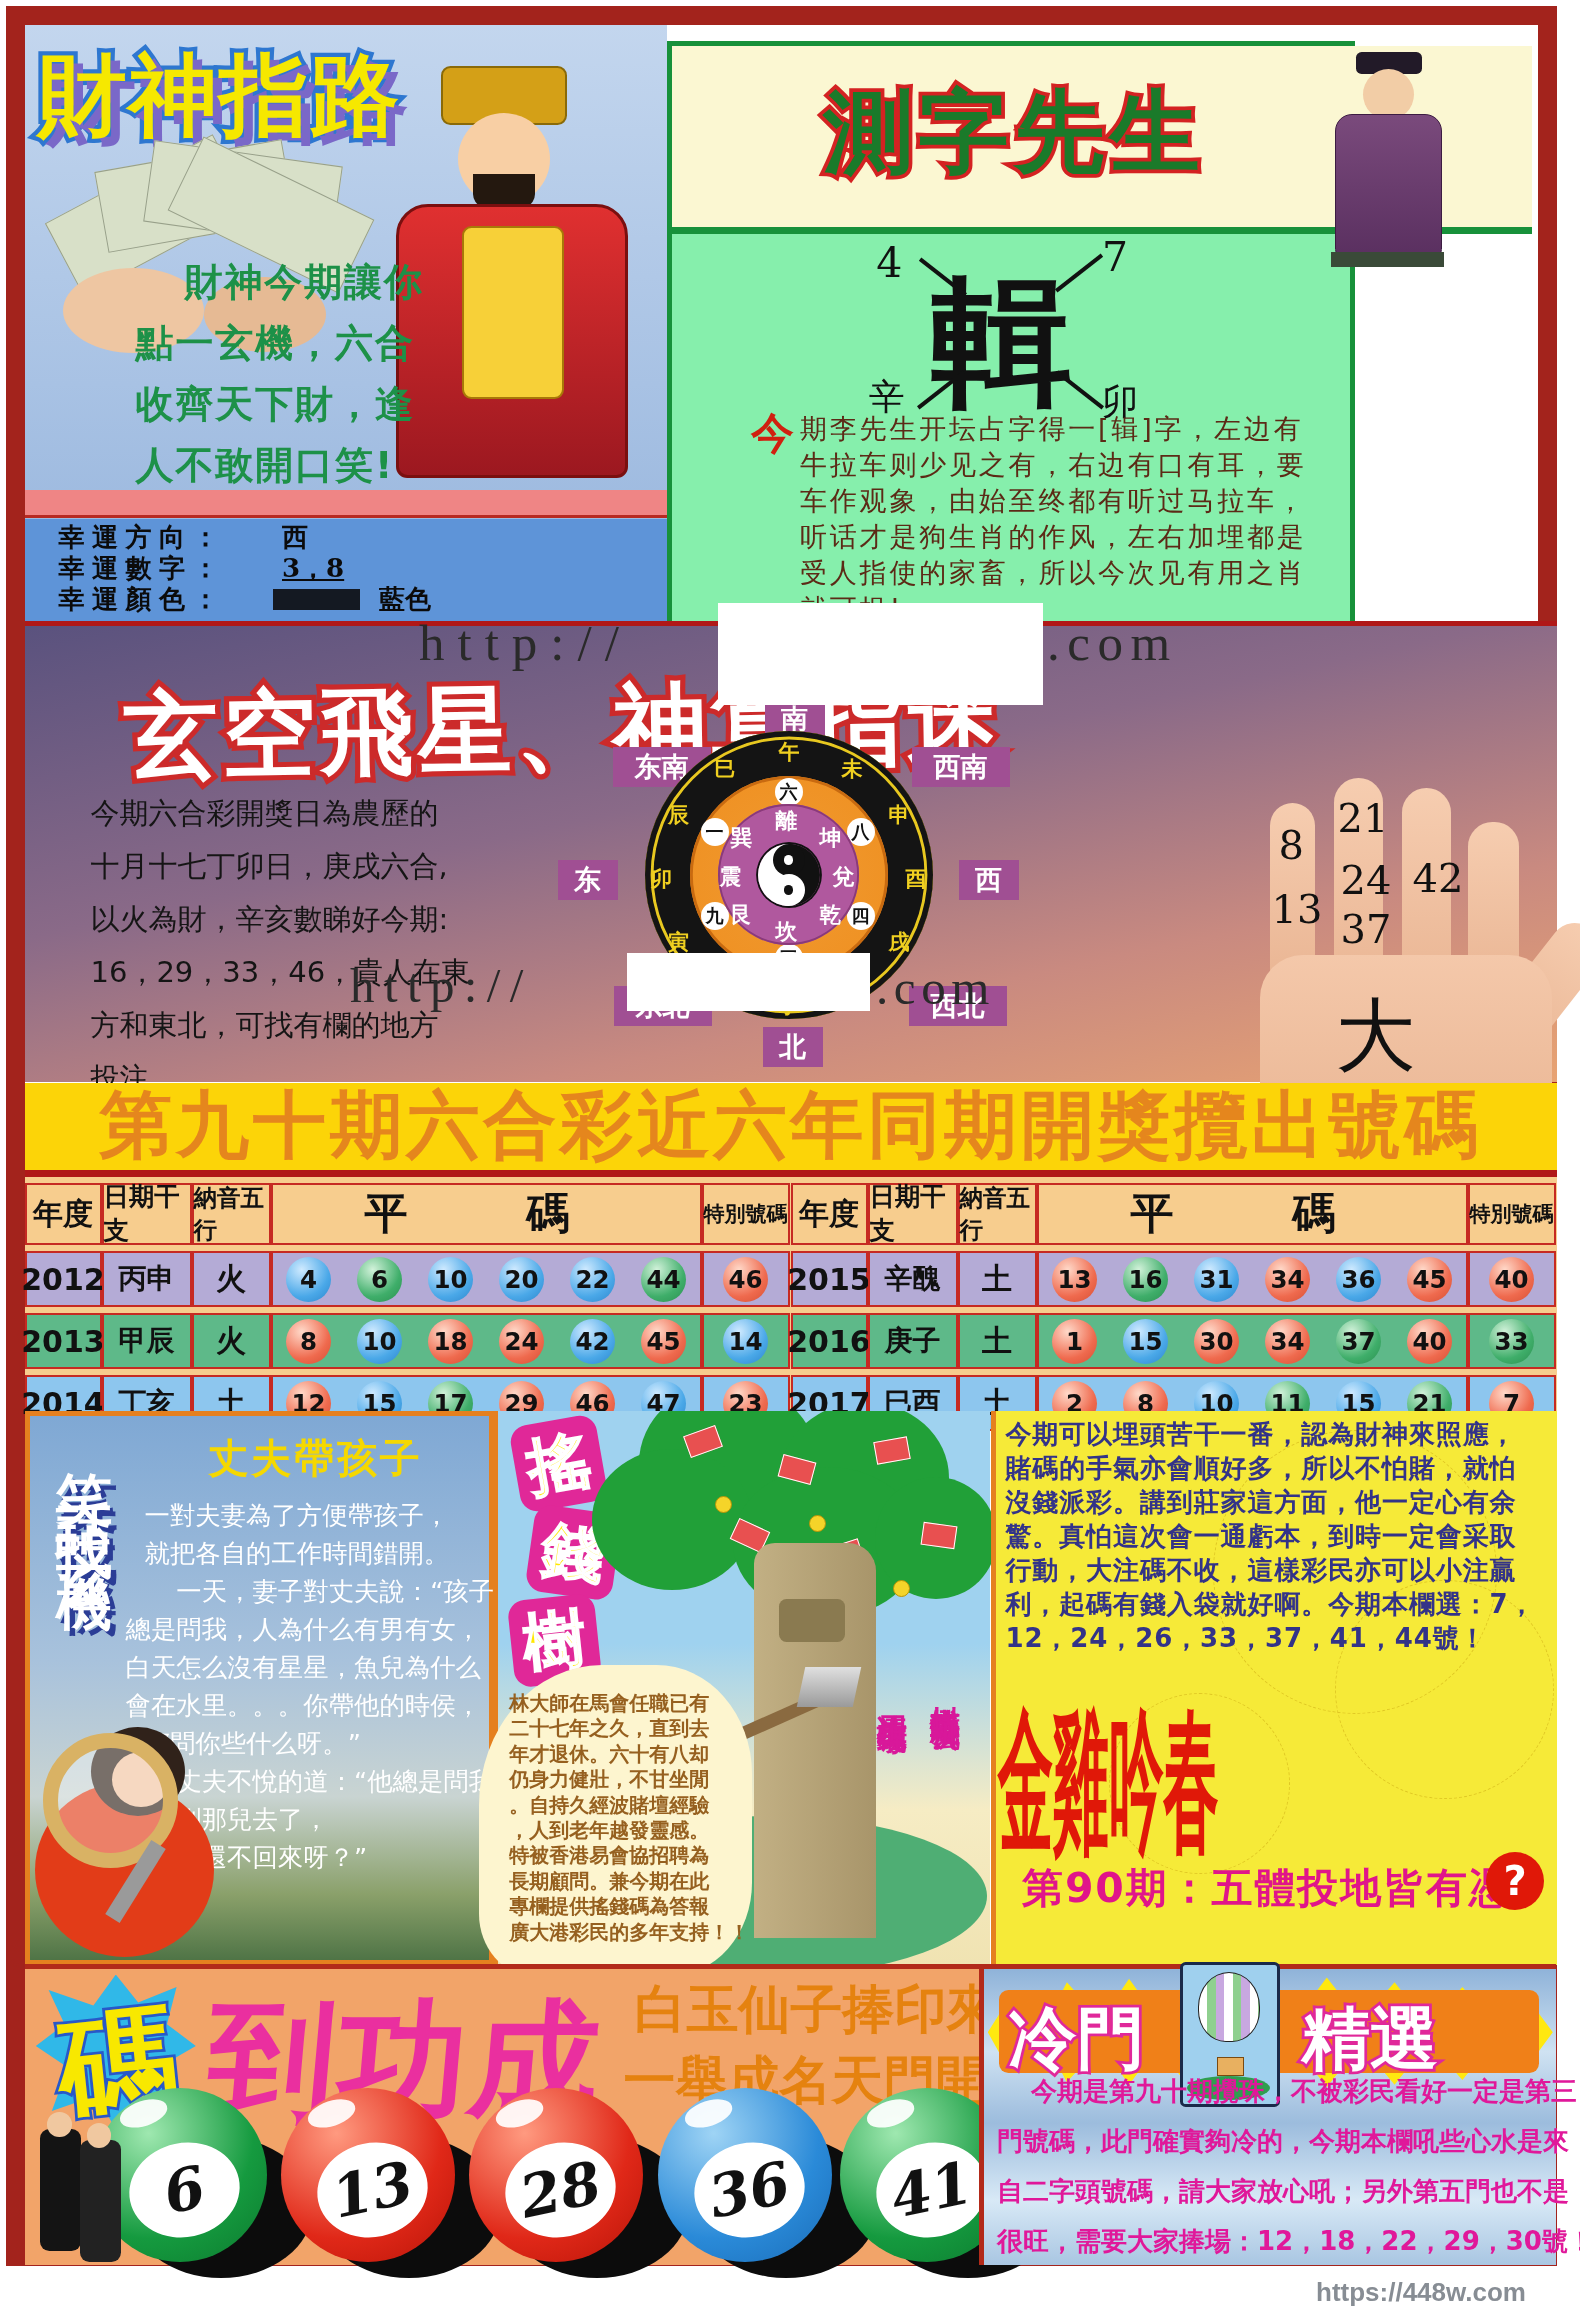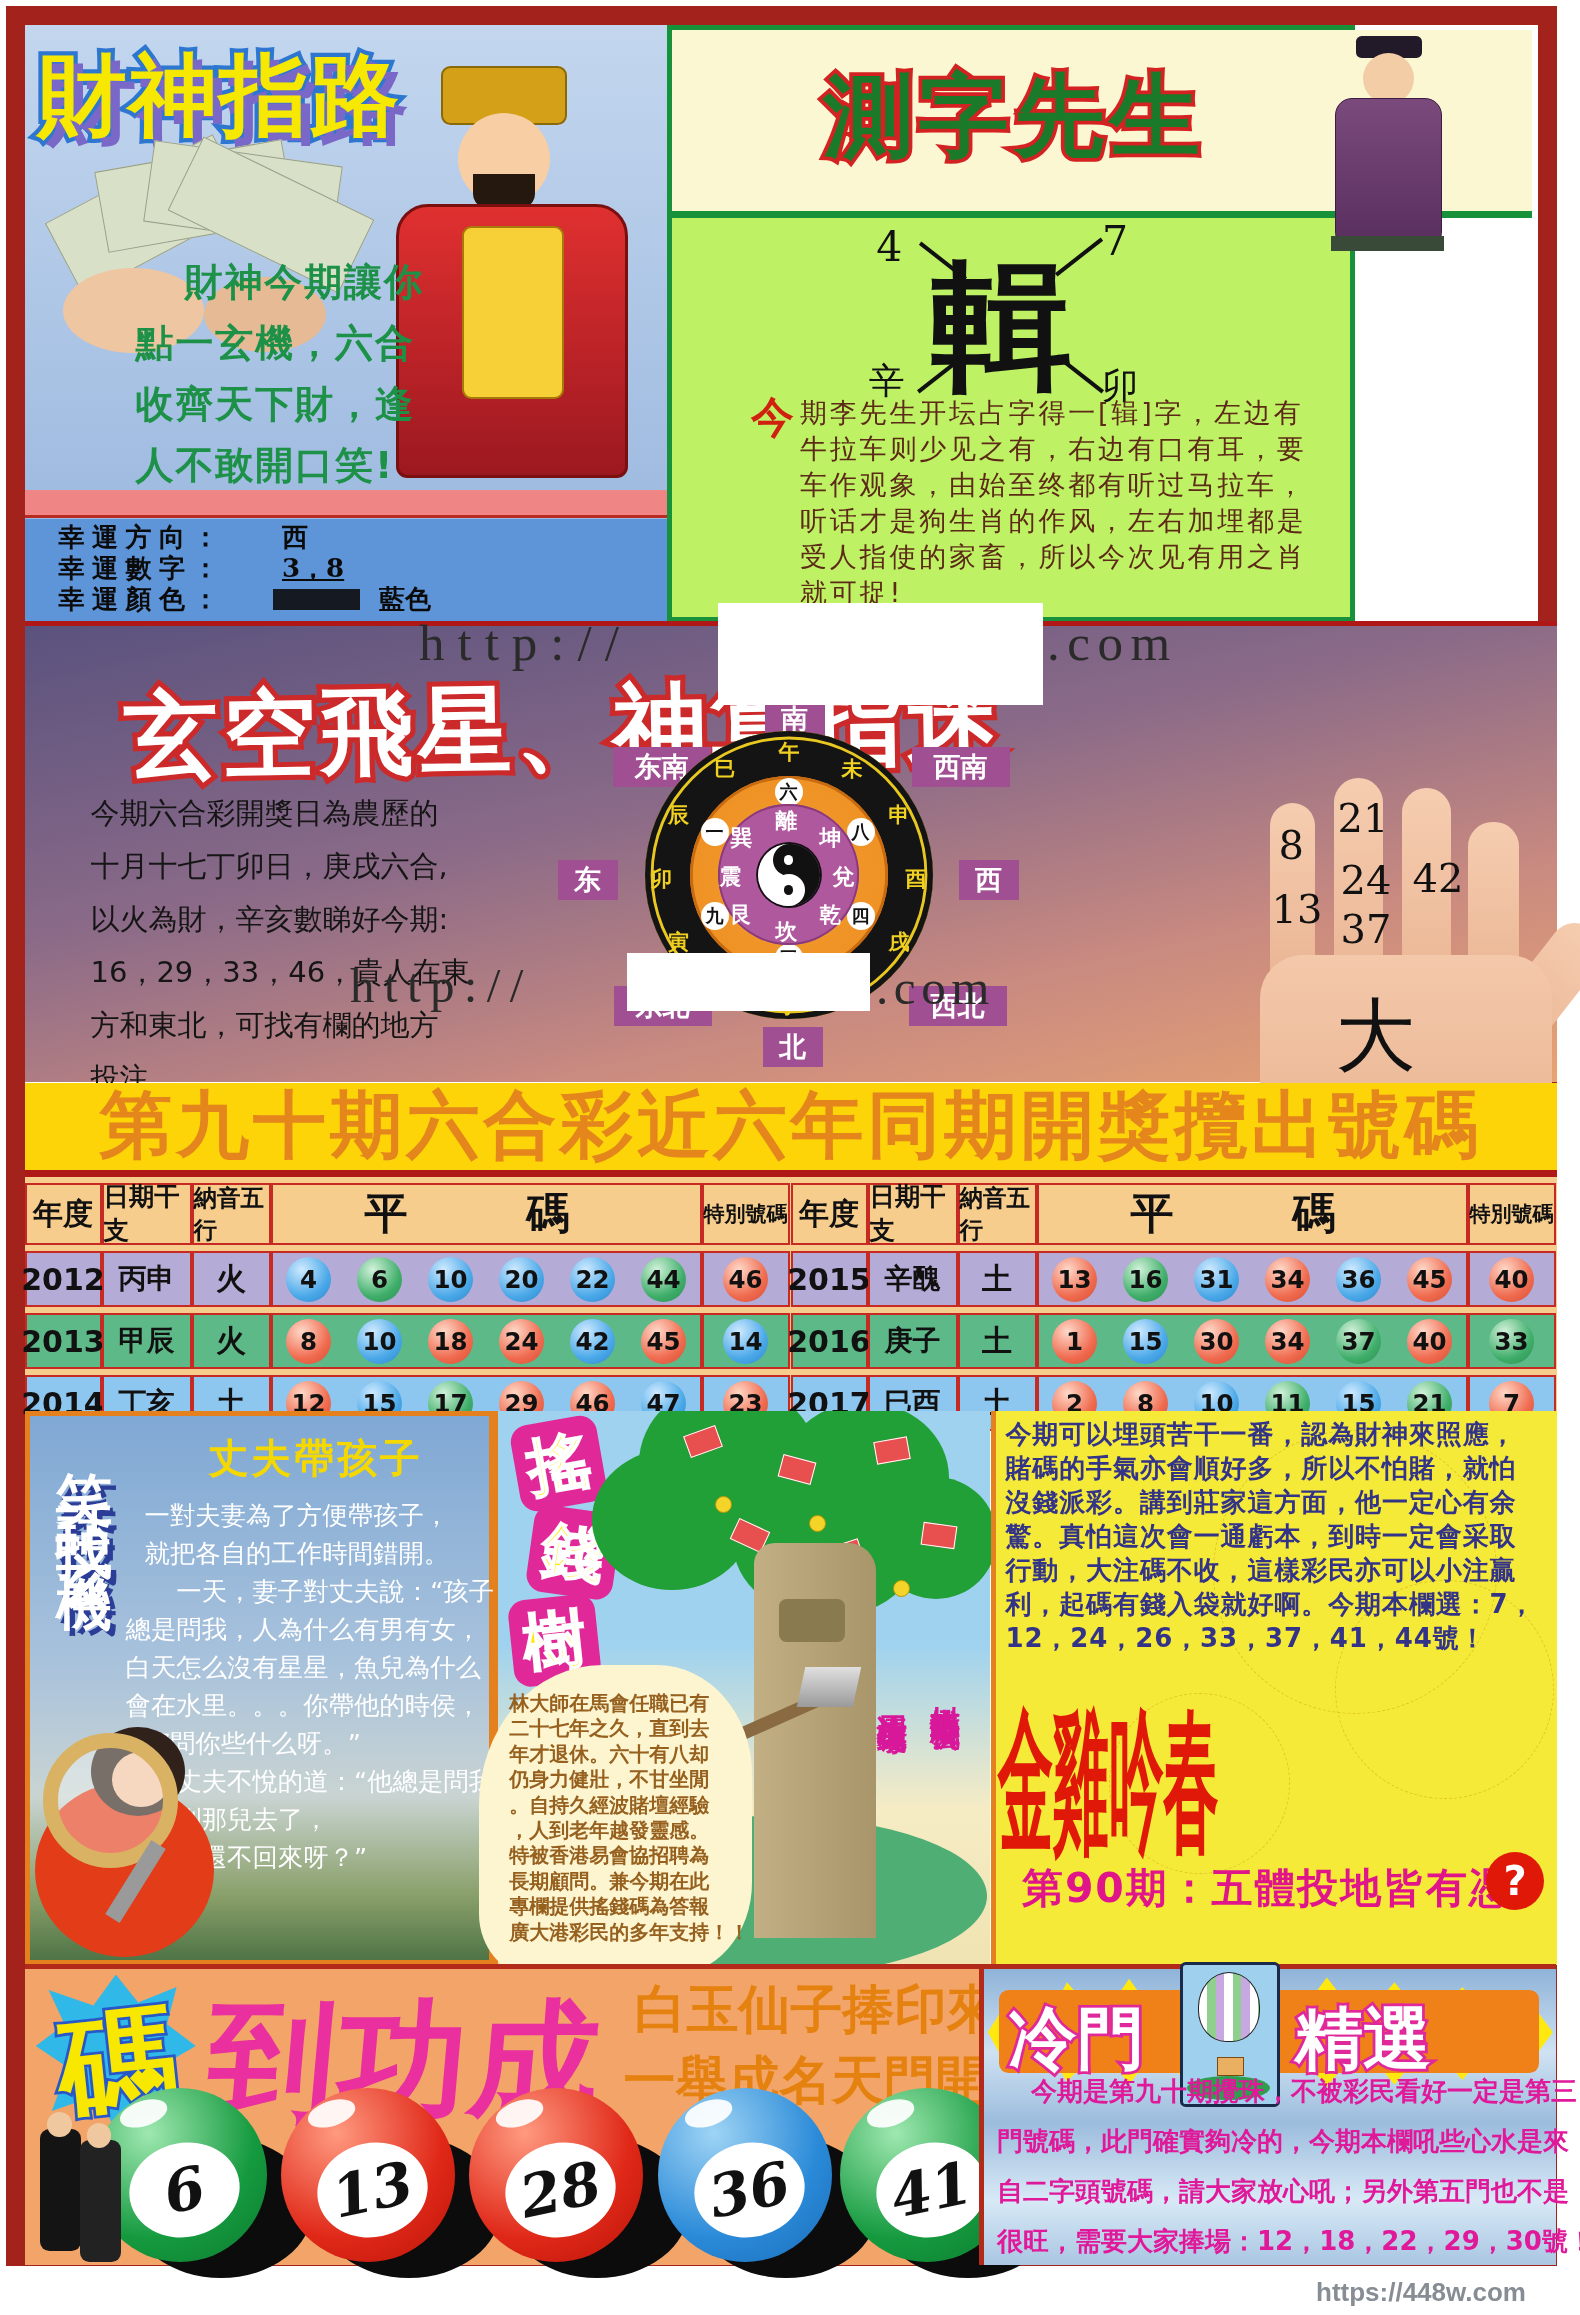--- a/index.html
+++ b/index.html
@@ -20,21 +20,21 @@
   .caishen-line{height:61px;font-size:38px;font-weight:600;color:#1d9148;letter-spacing:1.9px;white-space:nowrap;}
   .lucky-strip{left:0;top:465px;width:642px;height:25.4px;background:#ef8585;border-bottom:3.8px solid #b82a22;}
   .lucky-blue{left:0;top:494px;width:642px;height:103px;background:#5e94d8;padding-top:3.8px;box-sizing:border-box;}
   .lucky-row{height:31px;display:flex;align-items:center;font-size:26px;font-weight:700;color:#0b0b0b;}
   .lucky-label{margin-left:34px;letter-spacing:7.5px;}
   .lucky-val{margin-left:56px;font-family:"DejaVu Serif",serif;}
   .lucky-underline{text-decoration:underline;}
   .swatch{display:inline-block;width:87px;height:21px;background:#141922;margin:0 19px 0 47px;}
 
   
-  .p-cezi{left:667px;top:25px;width:688px;height:597px;background:#bef264;
+  .p-cezi{left:667px;top:41px;width:688px;height:597px;background:#86efac;
           border:5.6px solid #17913a;box-sizing:border-box;}
   .cezi-header{left:0;top:0;width:860px;height:181px;background:#fbf7d2;border-bottom:7.5px solid #17913a;}
   .cezi-title{left:151px;top:26px;font-size:90px;font-weight:900;color:#1a7a2a;
               -webkit-text-stroke:7.5px #d42222;letter-spacing:5.6px;white-space:nowrap;}
   .glyph-box{left:193px;top:193px;width:292px;height:193px;}
   .glyph{left:66px;top:9.4px;font-size:141px;color:#111;font-family:"DejaVu Serif",serif;font-weight:700;}
   .gcorn{font-family:"DejaVu Serif",serif;font-size:41px;color:#111;}
   .gslash{width:58px;height:3.8px;background:#111;}
   .cz-line{height:36px;font-size:27px;color:#5c2a16;letter-spacing:2.8px;white-space:nowrap;}
   .cz-drop{position:absolute;left:-49px;top:-5.6px;font-size:43px;color:#d02010;font-weight:900;}
@@ -620,21 +620,21 @@
       <div class="bb" data-c="green"></div>
       <div class="gl"></div>
       <div class="face">41</div>
     </div>
   </div>
 
   <div class="abs p-cold">
     <div class="abs burst"></div>
     <div class="abs burst-in"></div>
     <div class="abs cold-t stroke" style="left:24.5px;top:24.5px;">冷門</div>
-    <div class="abs cold-t stroke" style="left:311px;top:24.5px;">精選</div>
+    <div class="abs cold-t stroke" style="left:318px;top:24.5px;">精選</div>
     <div class="abs balloon-frame">
       <div class="balloon-ground"></div>
       <div class="balloon-dome"></div>
       <div class="balloon-basket"></div>
     </div>
     <div class="abs" style="left:13px;top:105px;">
       <div class="cold-line" style="padding-left:34px;">今期是第九十期攪珠，不被彩民看好一定是第三</div>
       <div class="cold-line">門號碼，此門確實夠冷的，今期本欄吼些心水是來</div>
       <div class="cold-line">自二字頭號碼，請大家放心吼；另外第五門也不是</div>
       <div class="cold-line">很旺，需要大家捧場：12，18，22，29，30號！</div>

